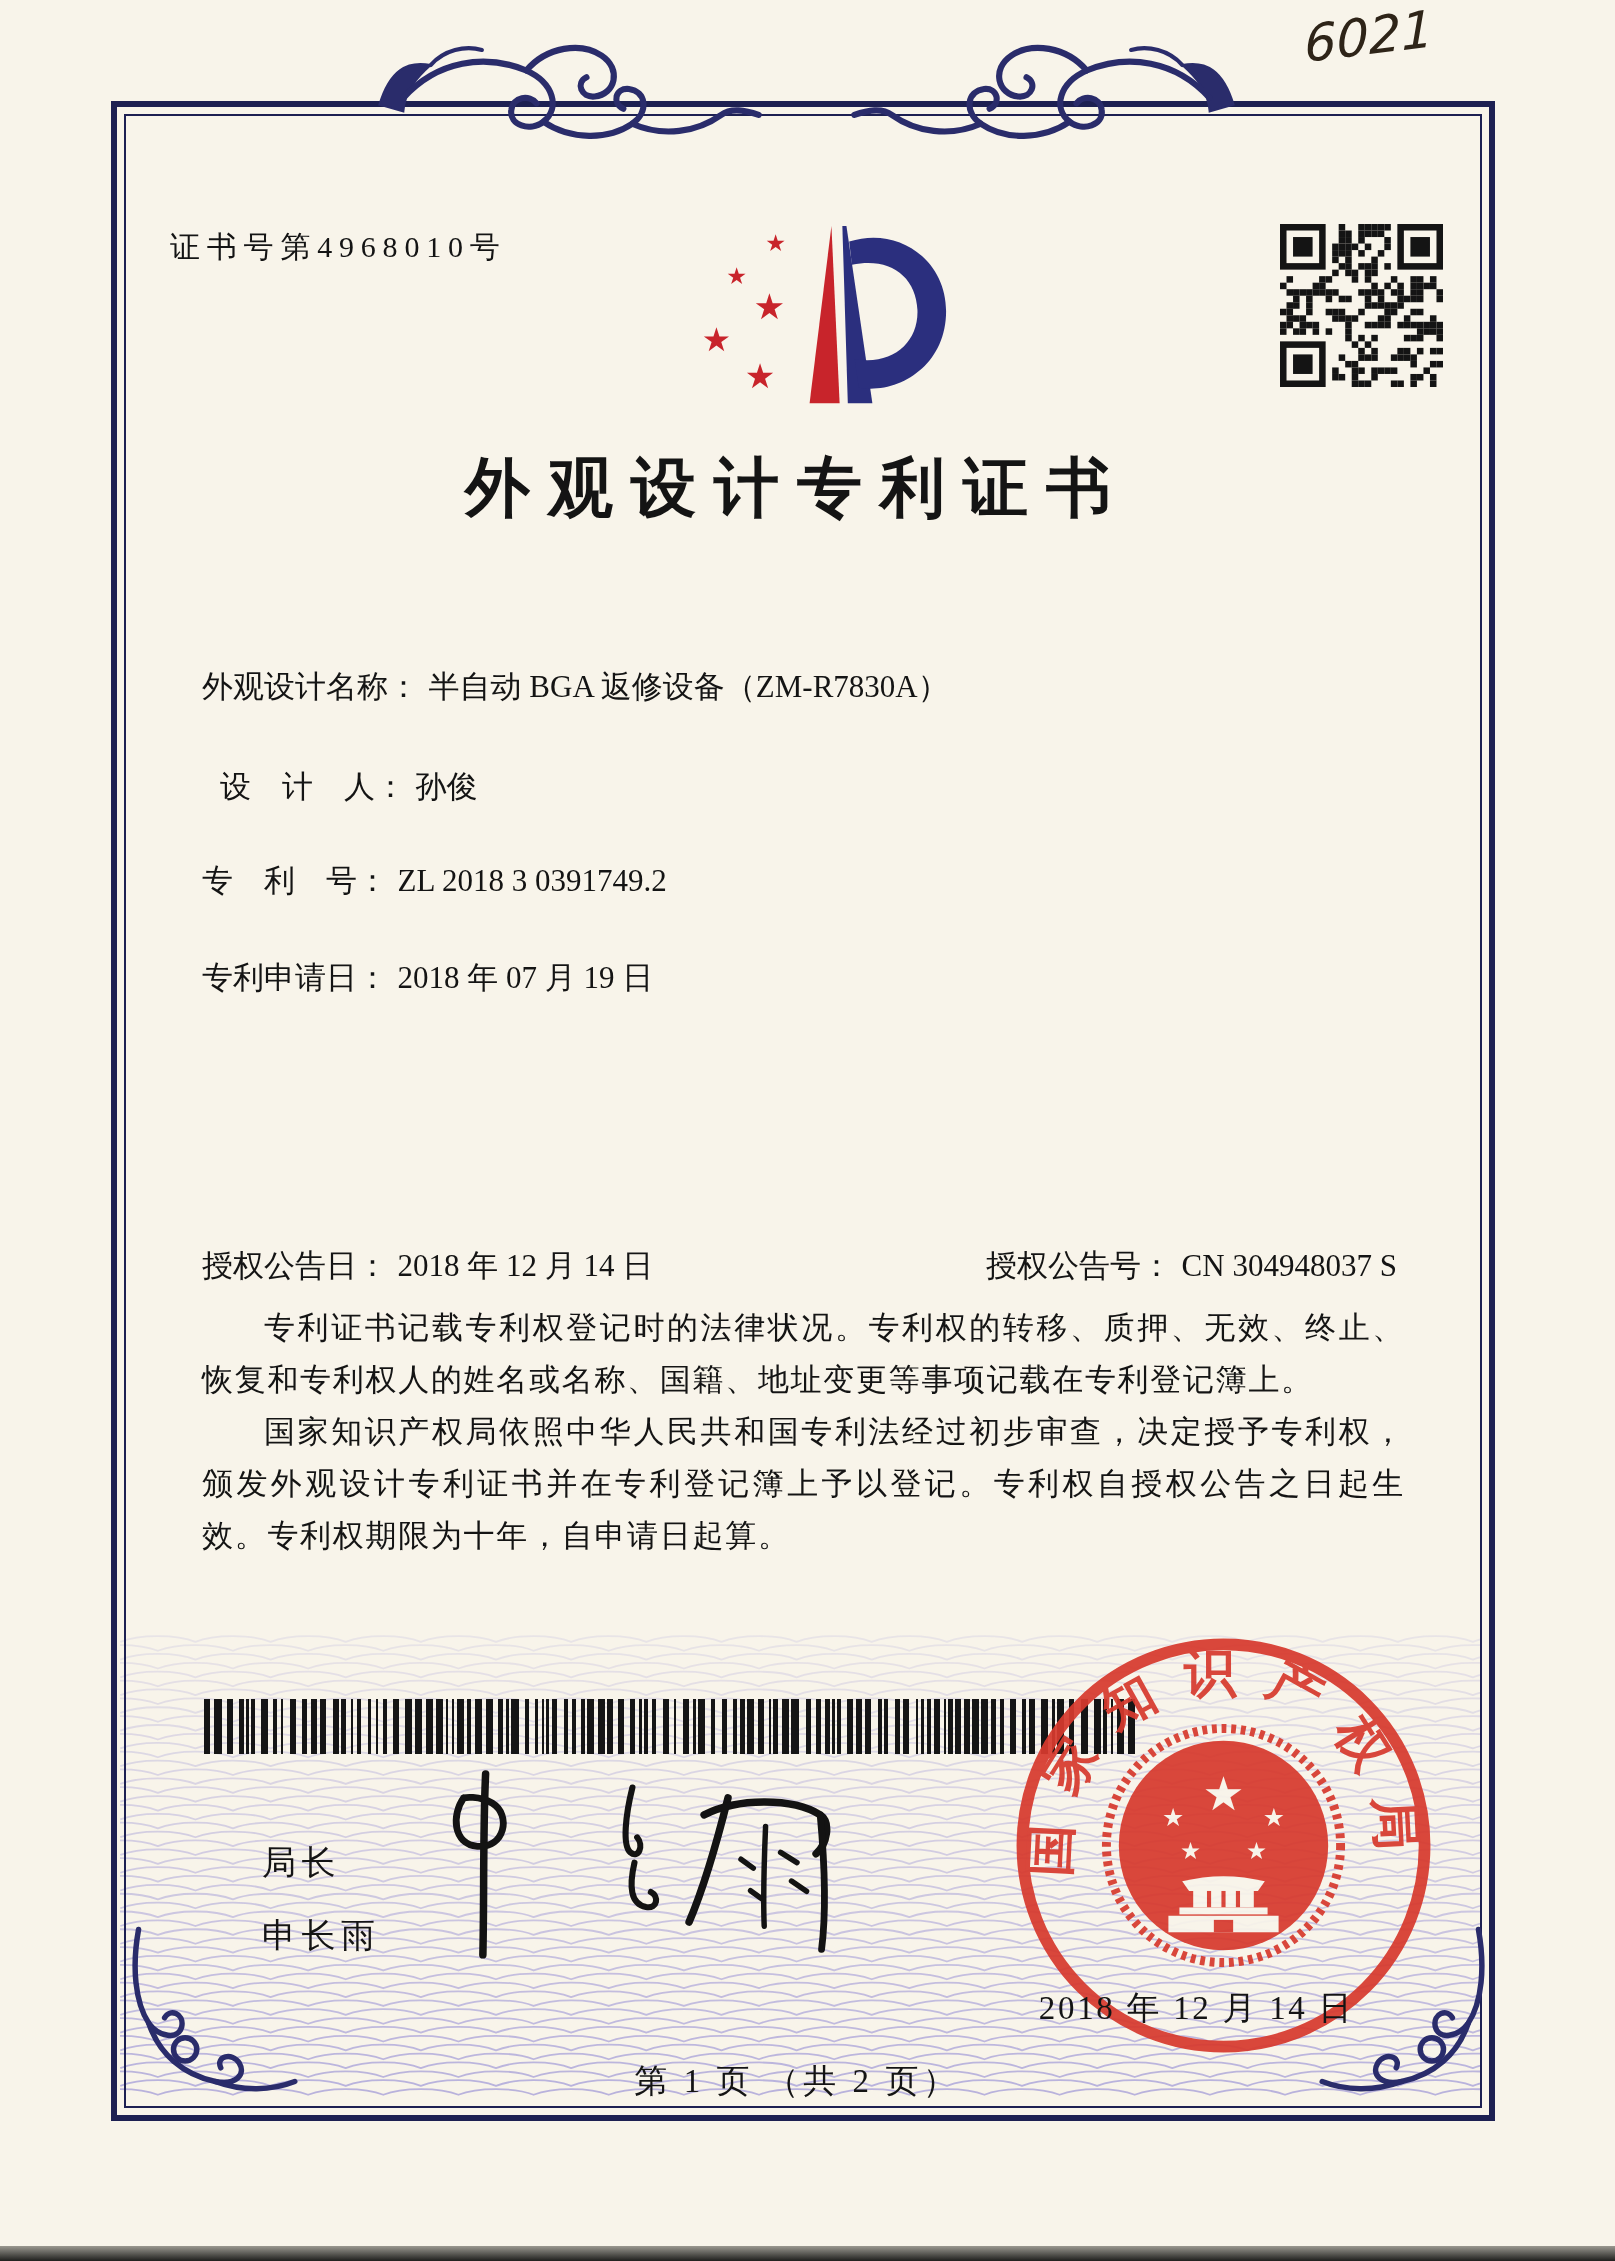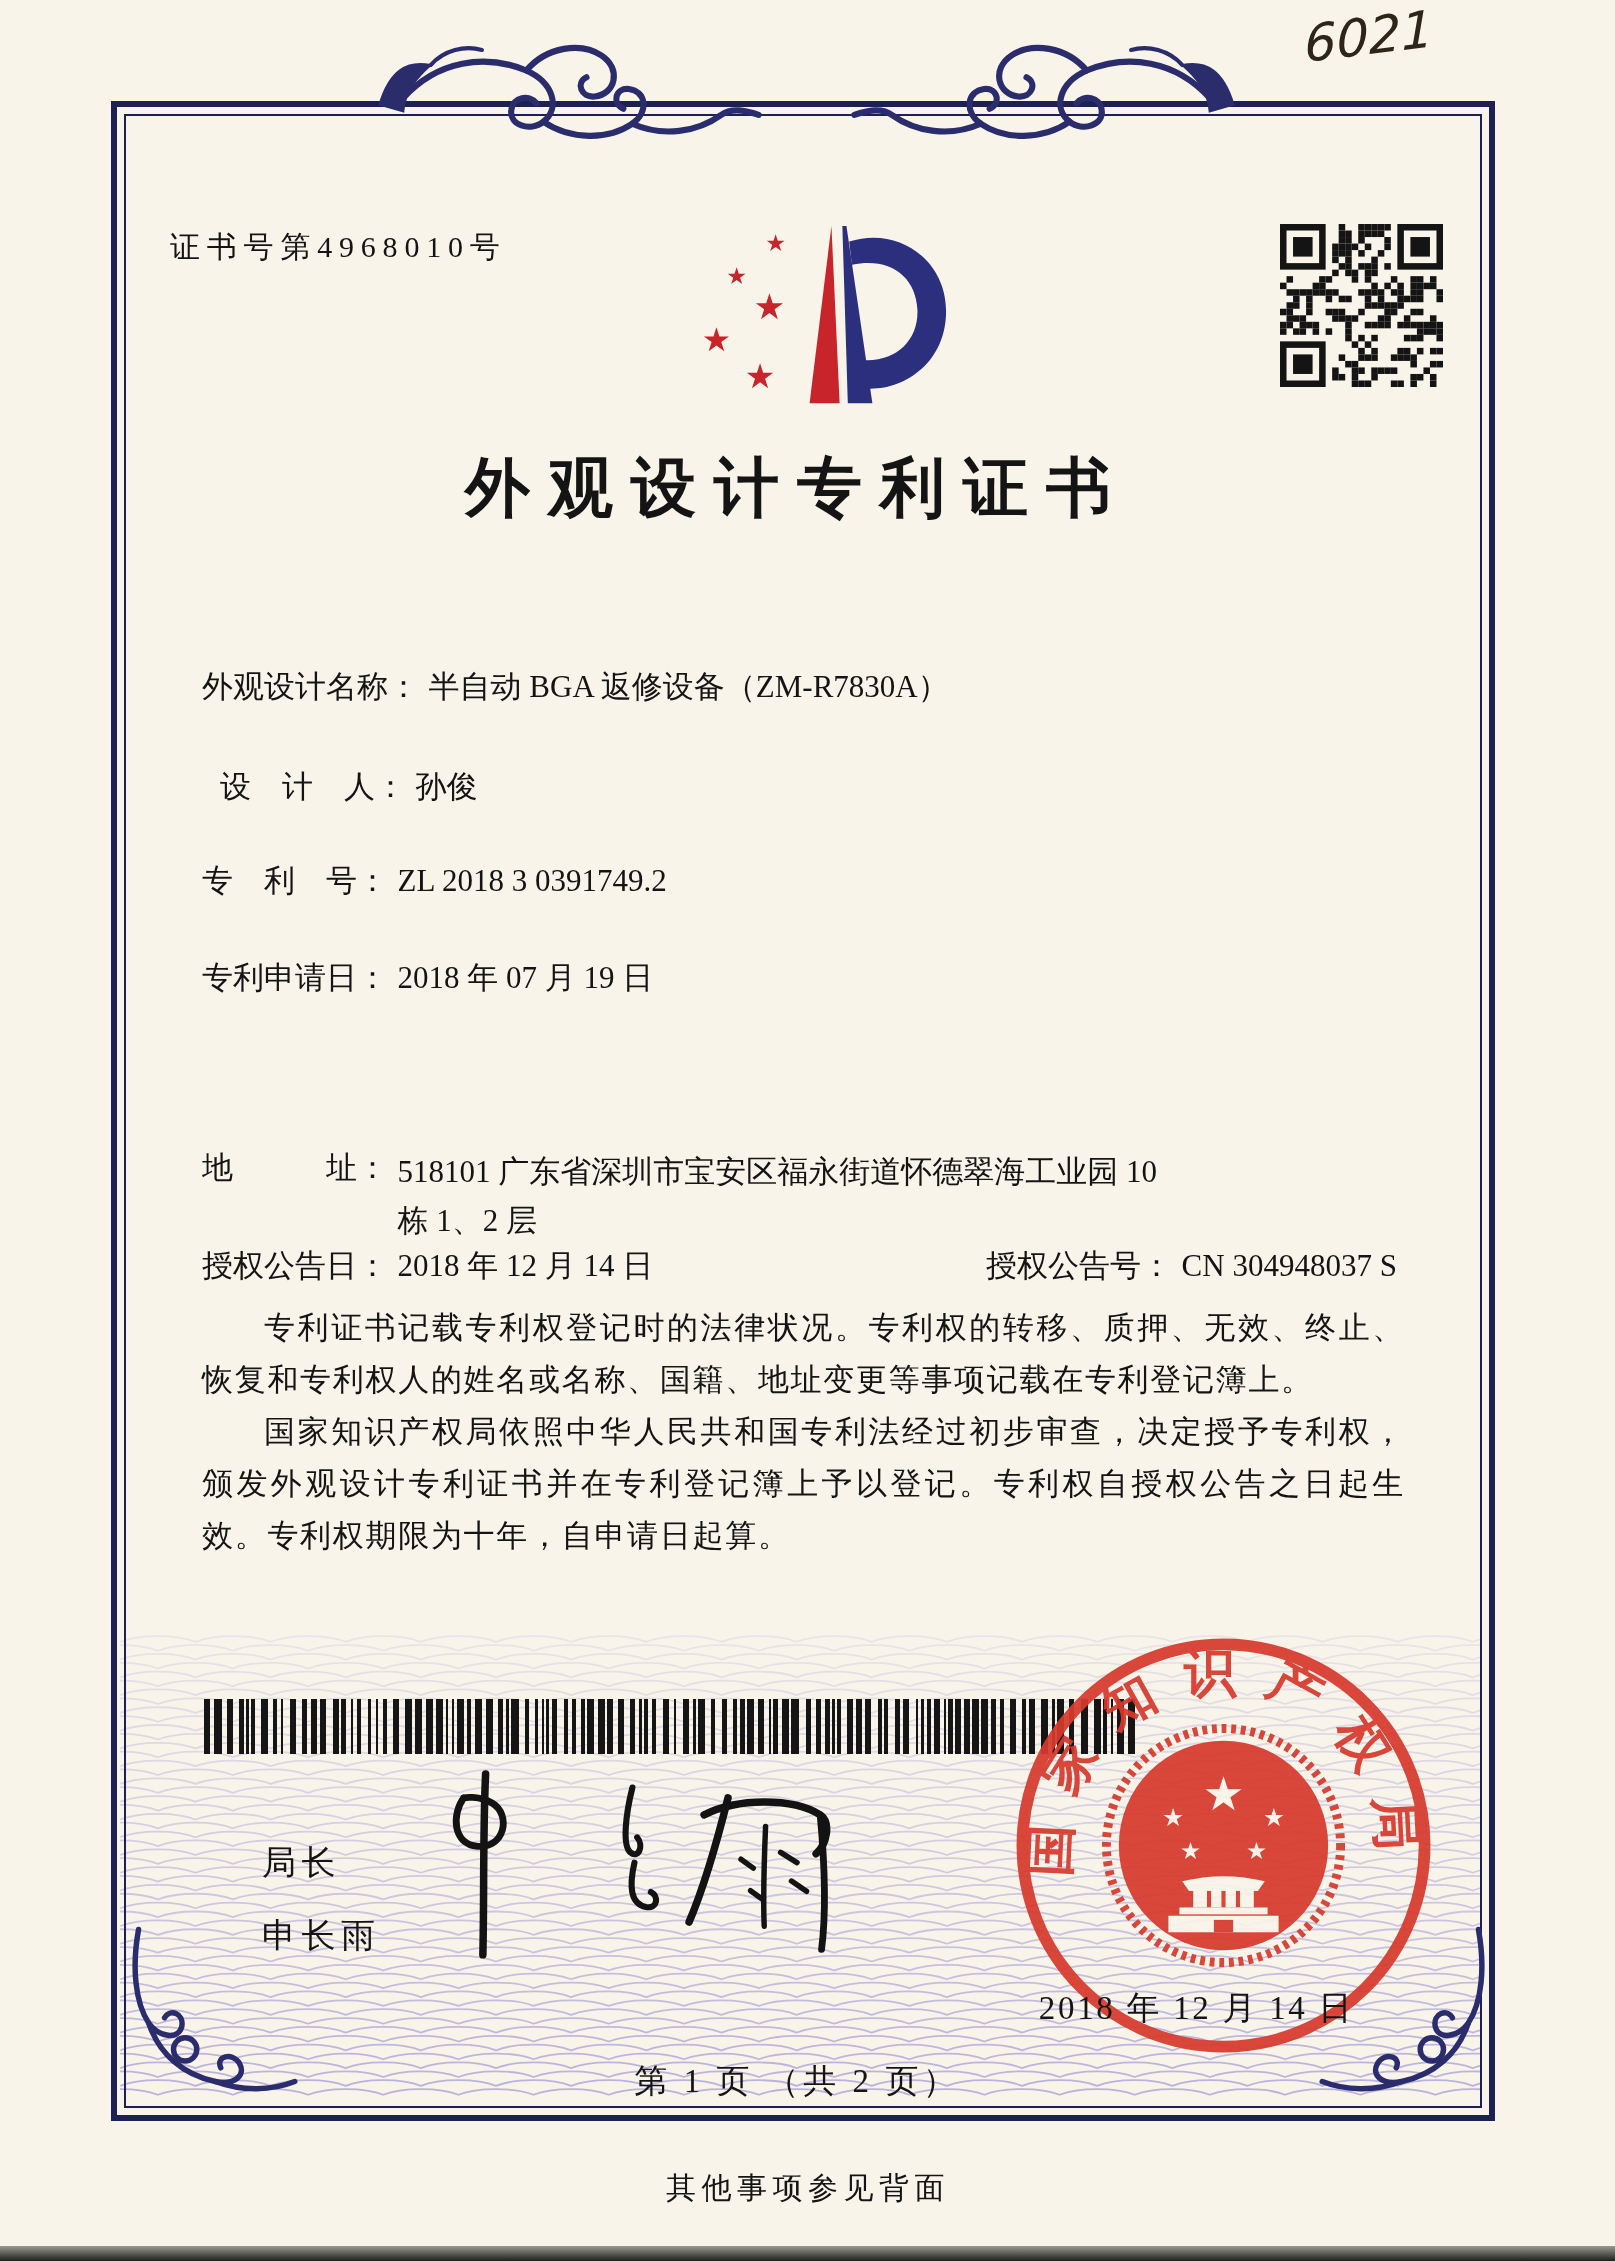--- a/index.html
+++ b/index.html
@@ -338,23 +338,20 @@
   </div>
   <div class="abs row" style="top:766px;margin-left:18px;">
     <span class="lab">设　计　人：</span><span class="val">孙俊</span>
   </div>
   <div class="abs row" style="top:860px;">
     <span class="lab">专　利　号：</span><span class="val">ZL 2018 3 0391749.2</span>
   </div>
   <div class="abs row" style="top:957px;">
     <span class="lab">专利申请日：</span><span class="val">2018 年 07 月 19 日</span>
   </div>
-  <div class="abs row" style="top:1147px;">
-    <span class="lab" style="vertical-align:top;">地　　　址：</span><span class="addr-lines"><div>518101 广东省深圳市宝安区福永街道怀德翠海工业园 10</div><div>栋 1、2 层</div></span>
-  </div>
   <div class="abs row" style="top:1245px;">
     <span class="lab">授权公告日：</span><span class="val">2018 年 12 月 14 日</span>
   </div>
   <div class="abs row" style="left:986px;top:1245px;width:478px;">
     <span class="lab">授权公告号：</span><span class="val">CN 304948037 S</span>
   </div>
 
   <div class="abs paras">
     <p>专利证书记载专利权登记时的法律状况。专利权的转移、质押、无效、终止、恢复和专利权人的姓名或名称、国籍、地址变更等事项记载在专利登记簿上。</p>
     <p>国家知识产权局依照中华人民共和国专利法经过初步审查，决定授予专利权，颁发外观设计专利证书并在专利登记簿上予以登记。专利权自授权公告之日起生效。专利权期限为十年，自申请日起算。</p>
@@ -519,18 +516,17 @@
       <path d="M142 227 C182 242 225 240 258 227"></path>
       <circle cx="98" cy="180" r="17"></circle>
     </g>
   </svg>
   <svg class="abs" style="left:1314px;top:1926px;z-index:3;" width="185" height="185" viewBox="0 0 270 270">
     <use href="#cornerFl" transform="translate(270,0) scale(-1,1)"></use>
   </svg>
 
   <div class="abs page-num">第 1 页 （共 2 页）</div>
 
-  <div class="abs back-note">其他事项参见背面</div>
 
   <div class="abs scan-edge"></div>
 
 </div>
 
 
 </body></html>

